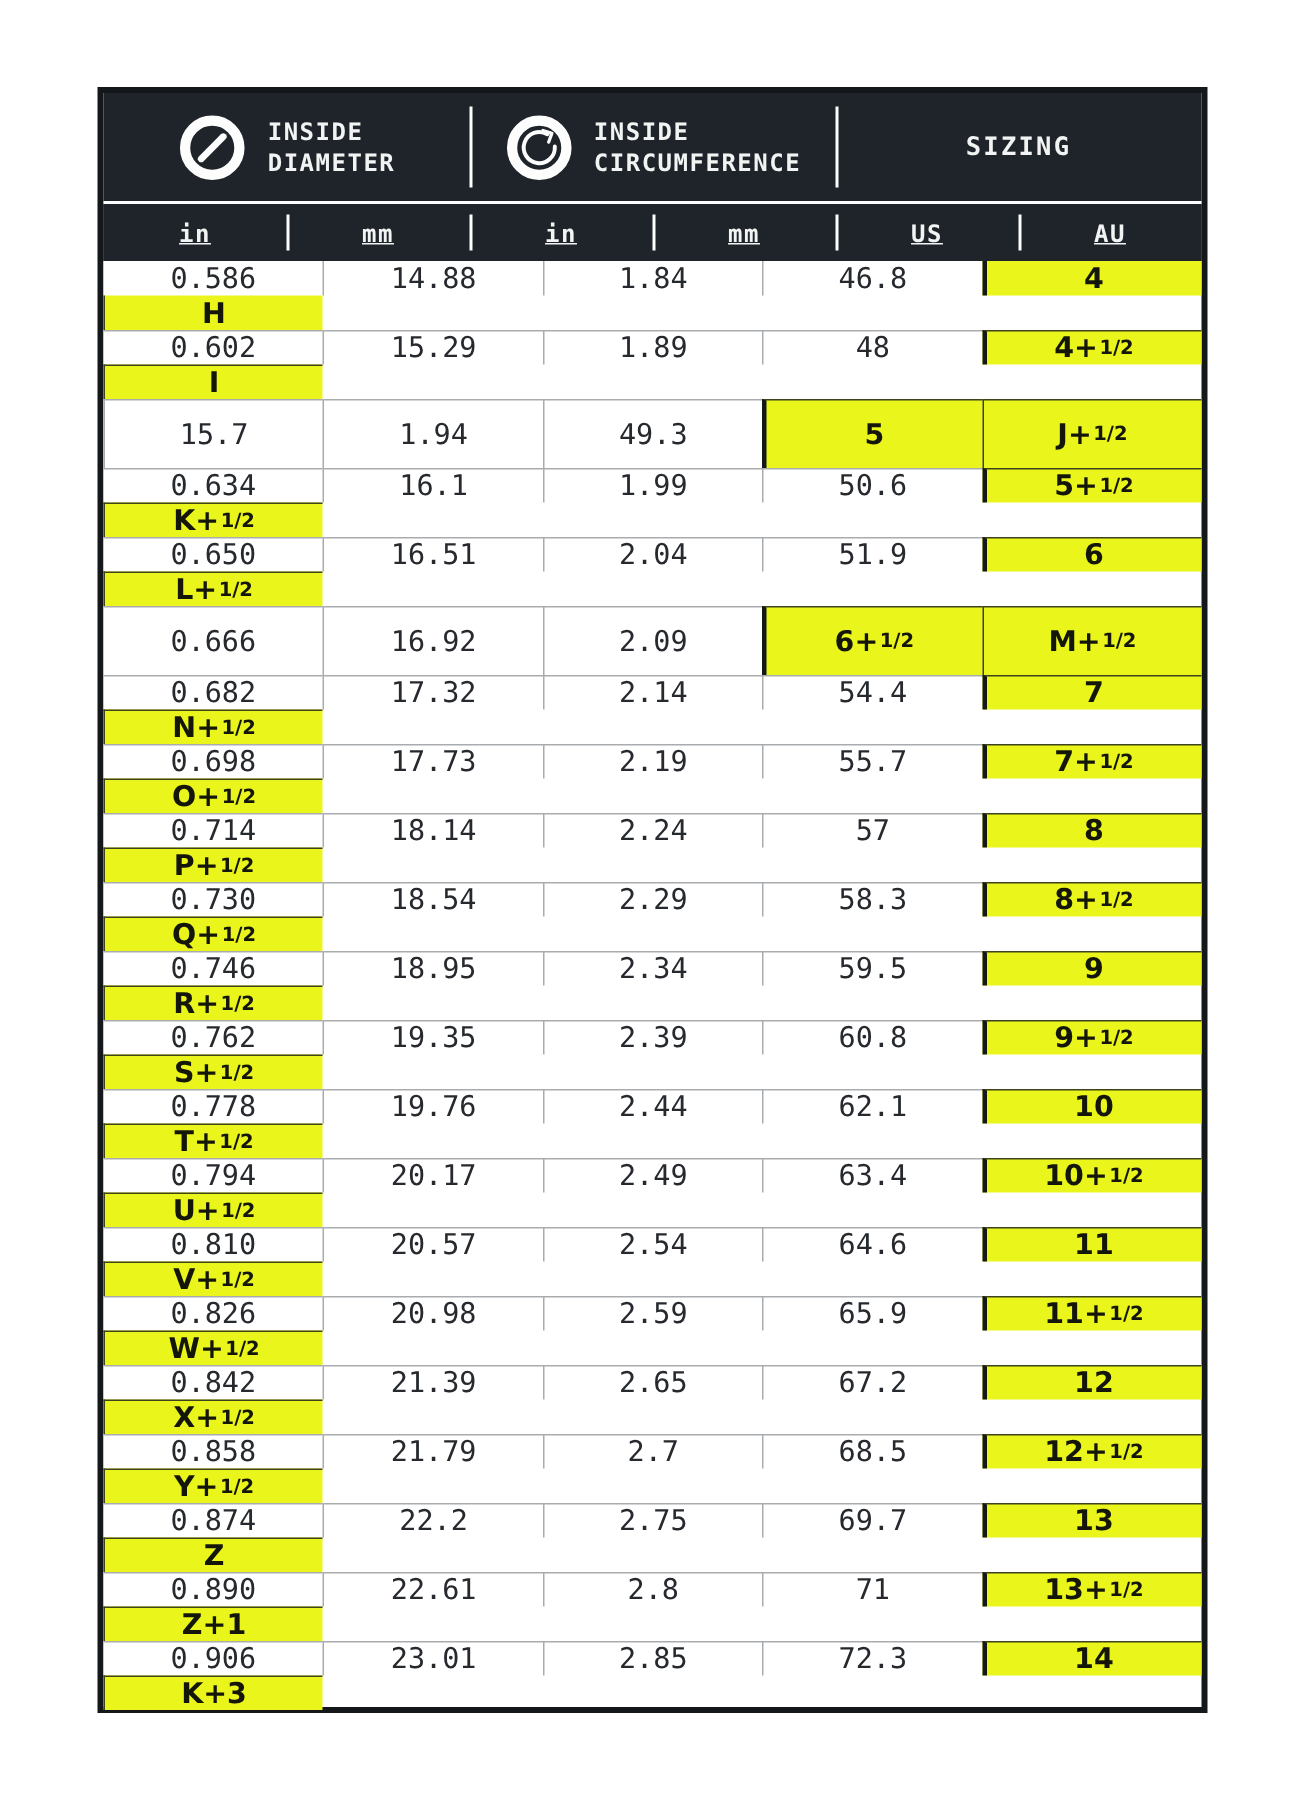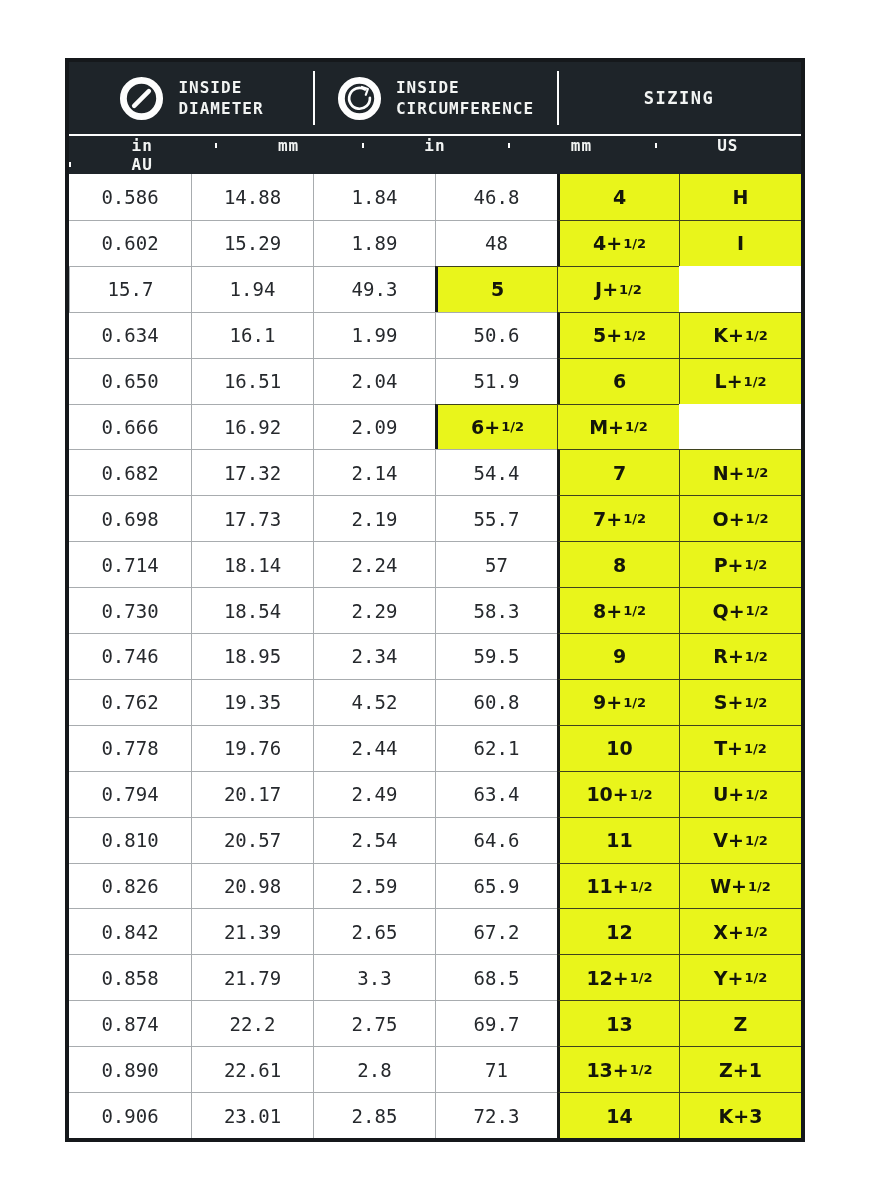--- a/index.html
+++ b/index.html
@@ -31,29 +31,29 @@
   .group-row{height:72px;display:grid;grid-template-columns:repeat(3,1fr);}
   .group{position:relative;display:flex;align-items:center;justify-content:center;gap:13px;}
   .group + .group::before{
     content:"";position:absolute;left:0;top:9px;bottom:9px;width:2px;background:#fdfdfd;
   }
   .gicon{display:flex;align-items:center;}
   .glabel{display:flex;flex-direction:column;text-align:left;font-weight:bold;
     font-size:16px;letter-spacing:1px;line-height:1.32;}
   .gtitle{font-weight:bold;font-size:17px;letter-spacing:1.5px;}
   .head-divider{height:2px;background:#fdfdfd;flex:0 0 auto;}
-  .subhead-row{height:38px;display:grid;grid-template-columns:repeat(5,1fr);background:var(--header-bg);}
+  .subhead-row{height:38px;display:grid;grid-template-columns:repeat(6,1fr);background:var(--header-bg);text-decoration:underline;}
   .subhead{position:relative;display:flex;align-items:center;justify-content:center;
     font-weight:bold;font-size:16px;letter-spacing:1px;color:var(--header-text);}
   .subhead + .subhead::before{
     content:"";position:absolute;left:0;top:7px;bottom:7px;width:2px;background:#fdfdfd;
   }
   
   .tbody{flex:1 1 auto;display:grid;grid-auto-rows:1fr;}
-  .trow{display:grid;grid-template-columns:repeat(6,1fr);}
+  .trow{display:grid;grid-template-columns:repeat(5,1fr);}
   .cell{
     display:flex;align-items:center;justify-content:center;
     font-size:19px;color:var(--cell-text);background:var(--row-bg);
     border-top:1px solid var(--grid-line);
   }
   .trow:first-child .cell{border-top:none;}
   .cell.c1,.cell.c2,.cell.c3{border-left:1px solid var(--grid-line);}
   .cell.size{
     background:var(--sizing-bg);color:var(--sizing-text);
     border-top:1px solid var(--sizing-grid);
@@ -243,21 +243,21 @@
           <div class="cell c3">59.5</div>
           <div class="cell c4 size">9</div>
           <div class="cell c5 size">
             <span>R+</span>
             <span class="frac">1/2</span>
           </div>
         </div>
         <div class="trow">
           <div class="cell c0">0.762</div>
           <div class="cell c1">19.35</div>
-          <div class="cell c2">4.52</div>
+          <div class="cell c2">2.39</div>
           <div class="cell c3">60.8</div>
           <div class="cell c4 size">
             <span>9+</span>
             <span class="frac">1/2</span>
           </div>
           <div class="cell c5 size">
             <span>S+</span>
             <span class="frac">1/2</span>
           </div>
         </div>
@@ -318,21 +318,21 @@
           <div class="cell c3">67.2</div>
           <div class="cell c4 size">12</div>
           <div class="cell c5 size">
             <span>X+</span>
             <span class="frac">1/2</span>
           </div>
         </div>
         <div class="trow">
           <div class="cell c0">0.858</div>
           <div class="cell c1">21.79</div>
-          <div class="cell c2">3.3</div>
+          <div class="cell c2">2.7</div>
           <div class="cell c3">68.5</div>
           <div class="cell c4 size">
             <span>12+</span>
             <span class="frac">1/2</span>
           </div>
           <div class="cell c5 size">
             <span>Y+</span>
             <span class="frac">1/2</span>
           </div>
         </div>

